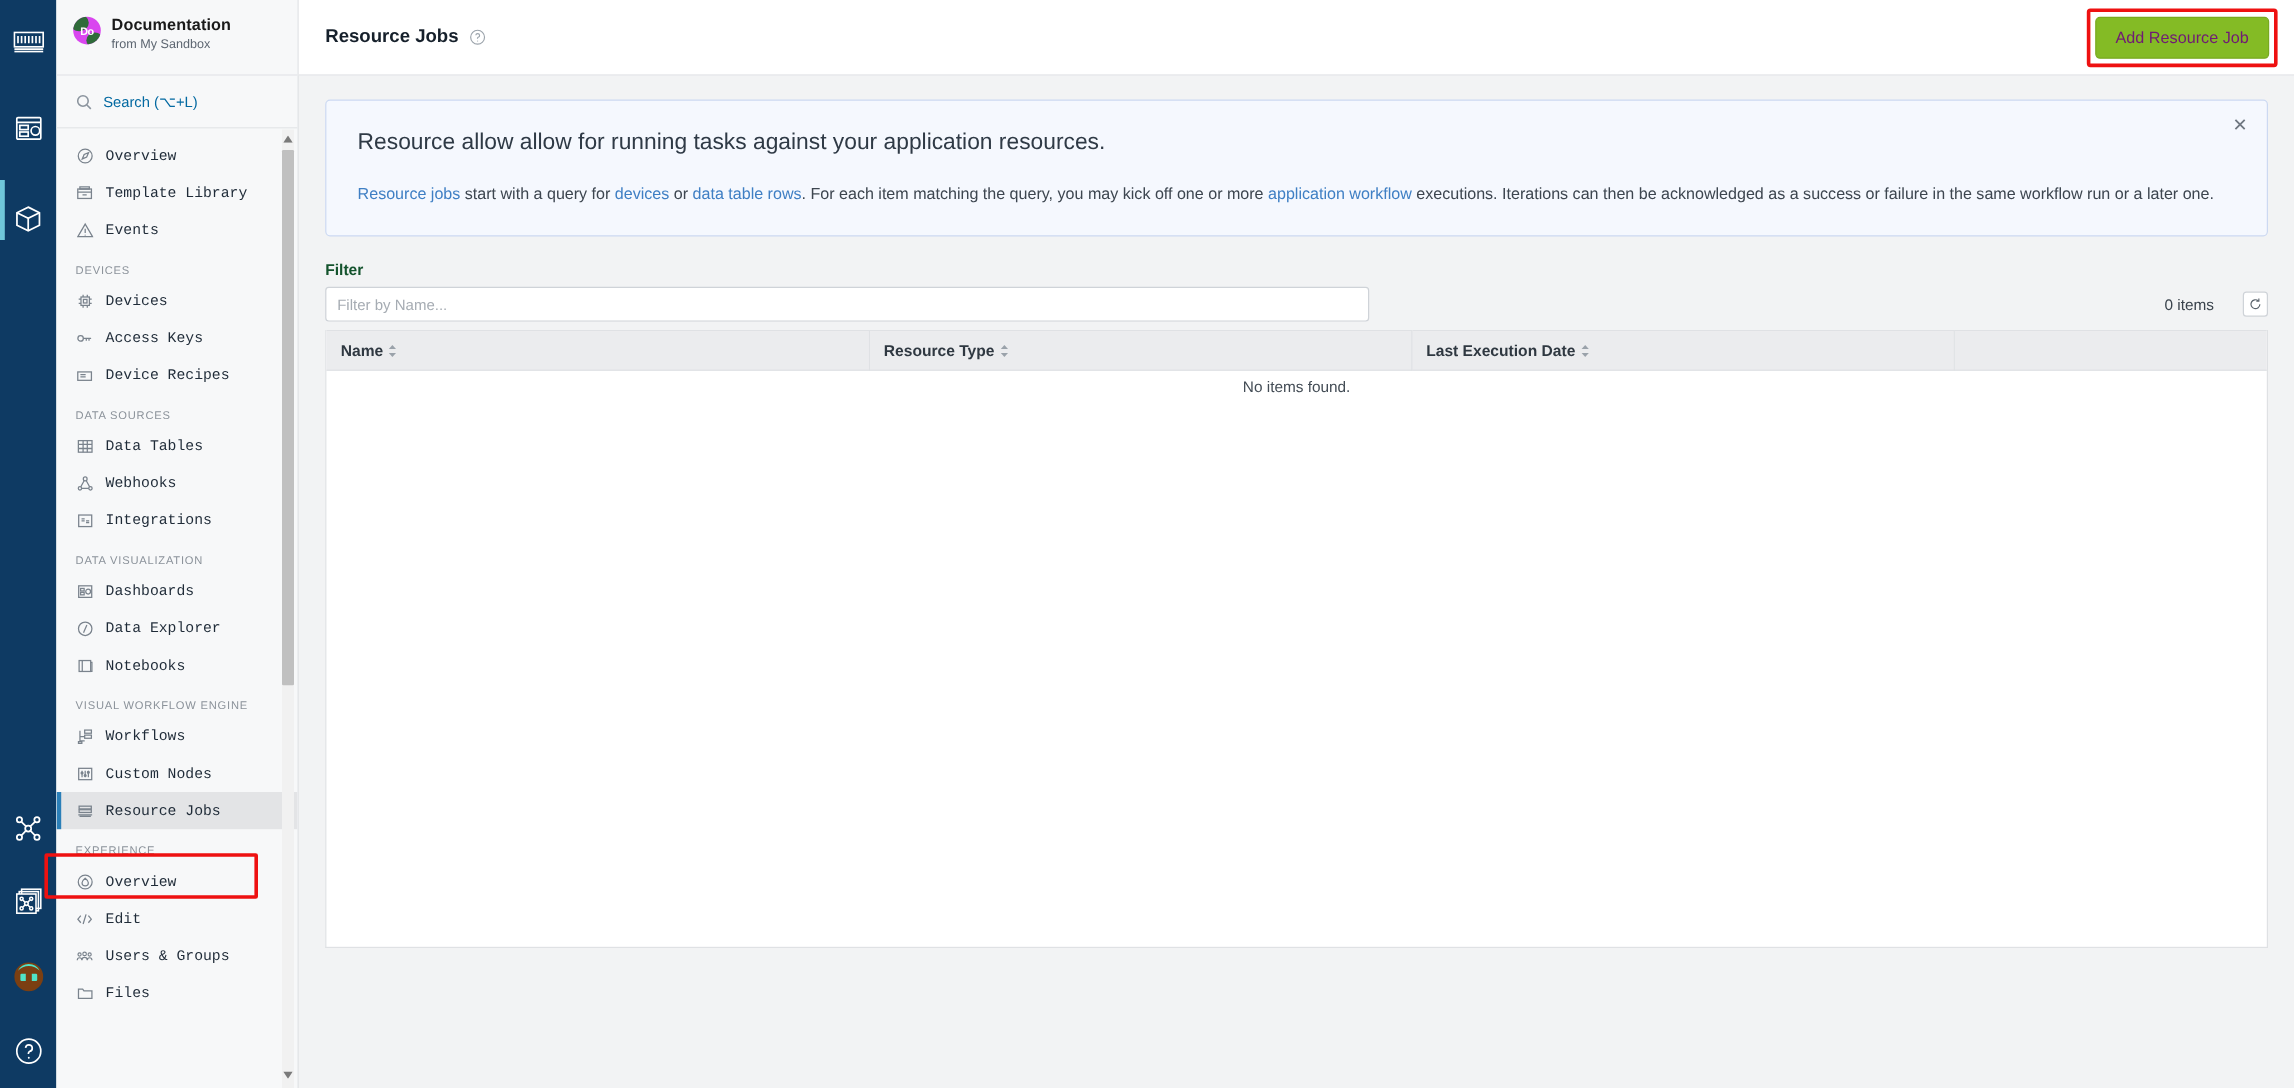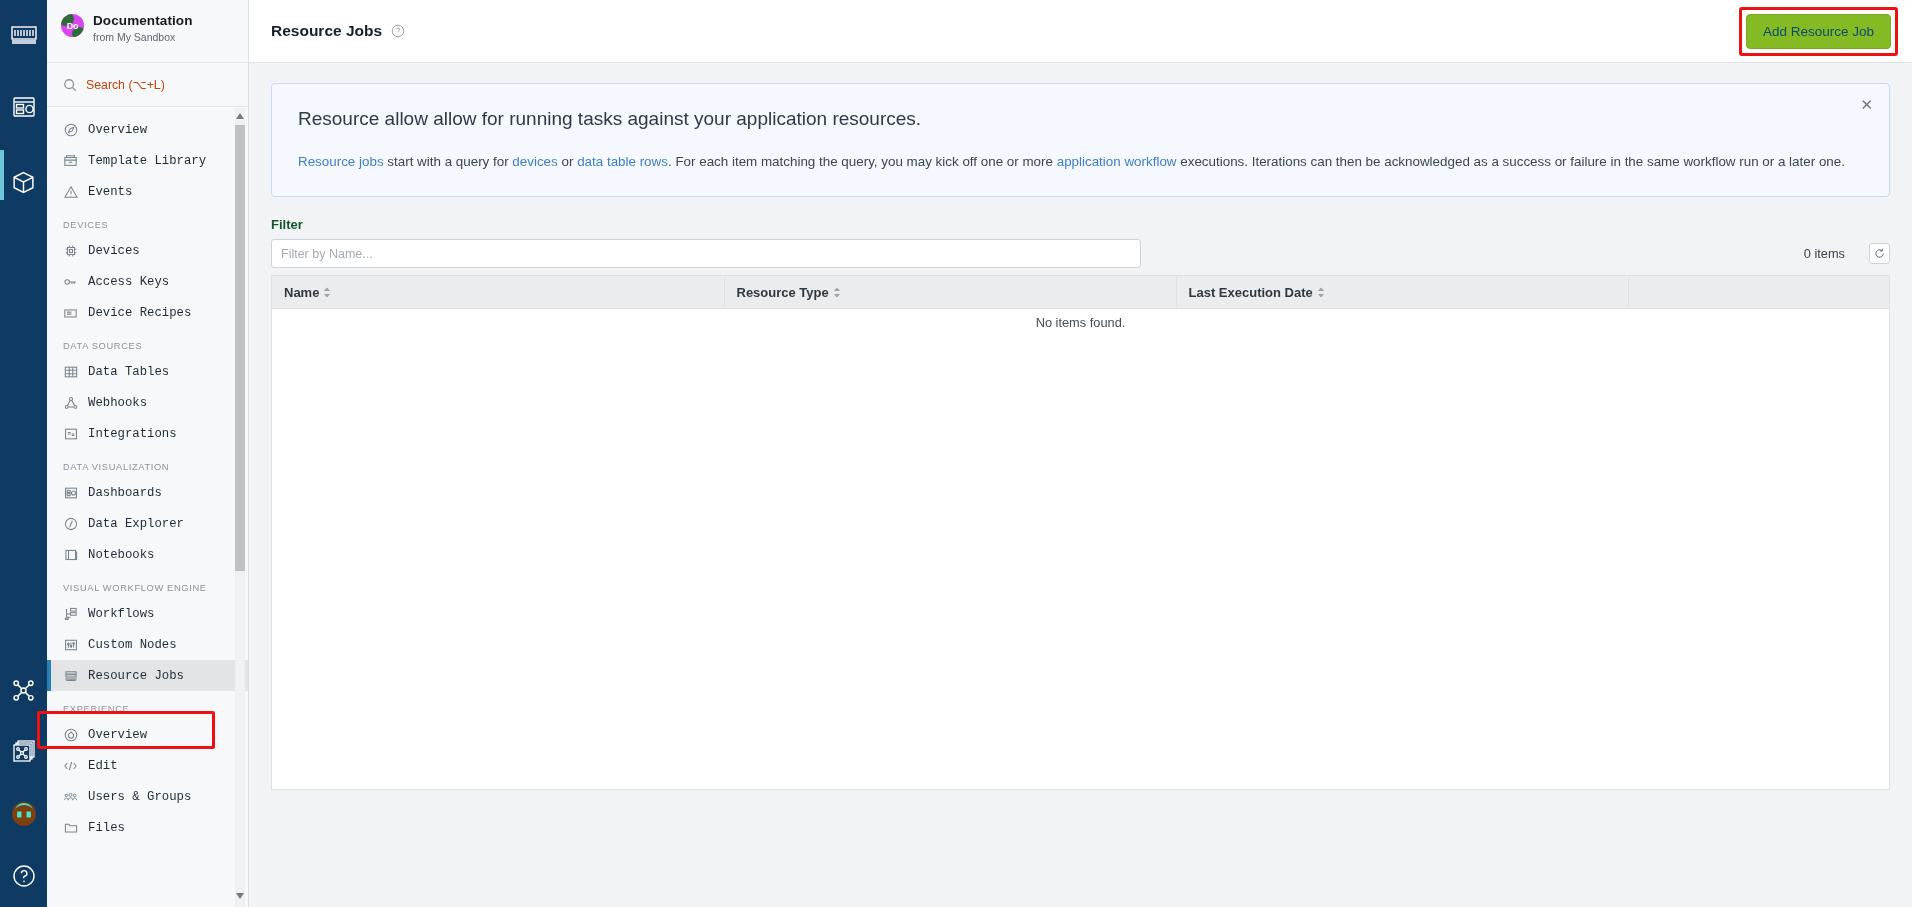--- a/index.html
+++ b/index.html
@@ -60,21 +60,21 @@
     font-size: 13.5px; font-weight: bold; color: #1a1a1a;
     line-height: 17px; letter-spacing: 0.1px; margin-top: 2px;
   }
   #app-subtitle { font-size: 10.5px; color: #5d6671; line-height: 14px; margin-top: 1px; }
 
   #search-row {
     height: 44px; display: flex; align-items: center; gap: 9px;
     padding: 0 16px; border-bottom: 1px solid #e3e5e8;
   }
   #search-row .sicon { color: #8b949e; display:flex; }
-  #search-text { font-size: 12.3px; color: #c2410c; }
+  #search-text { font-size: 12.3px; color: #0369a1; }
 
   #nav-scroll {
     position: absolute; top: 108px; left: 0; right: 0; bottom: 0;
     overflow: hidden;
   }
   .nav-section {
     font-size: 9.3px; color: #8b929a; letter-spacing: 0.65px;
     padding: 13px 0 5px 16px; text-transform: uppercase;
   }
   .nav-item {
@@ -116,21 +116,21 @@
   }
   #page-title-wrap { display: flex; align-items: center; gap: 9px; }
   #page-title { font-size: 15.5px; font-weight: bold; color: #16202b; }
   .help-icon { color: #9ba3ab; display:flex; }
 
   #add-btn-highlight {
     border: 3px solid #ee1111; border-radius: 3px;
     padding: 4px; display: inline-block; background: transparent;
   }
   #add-btn {
-    background: #84bb25; color: #0c4a6e;
+    background: #84bb25; color: #701a75;
     border: 1px solid #78a921; border-radius: 4px;
     font-size: 13.5px; padding: 9px 16px; line-height: 15px;
     font-family: "Liberation Sans", sans-serif;
     white-space: nowrap; cursor: pointer;
   }
 
   #content { padding: 20px 22px 0 22px; }
 
   #info-banner {
     position: relative;

